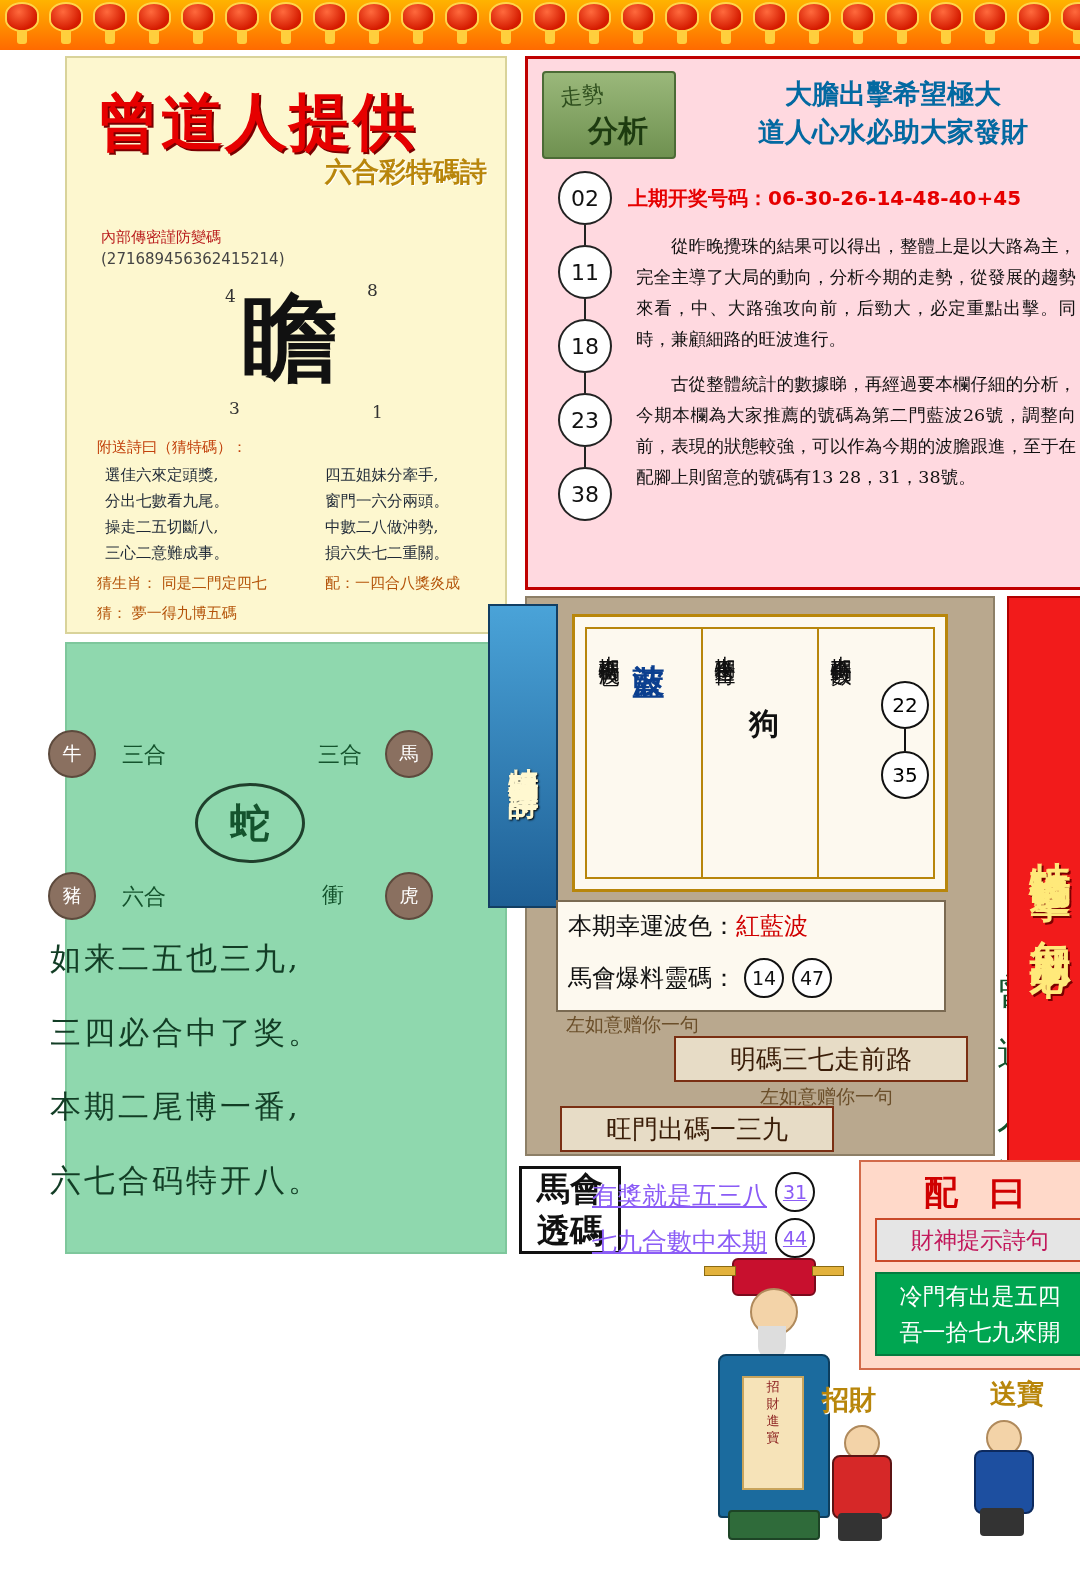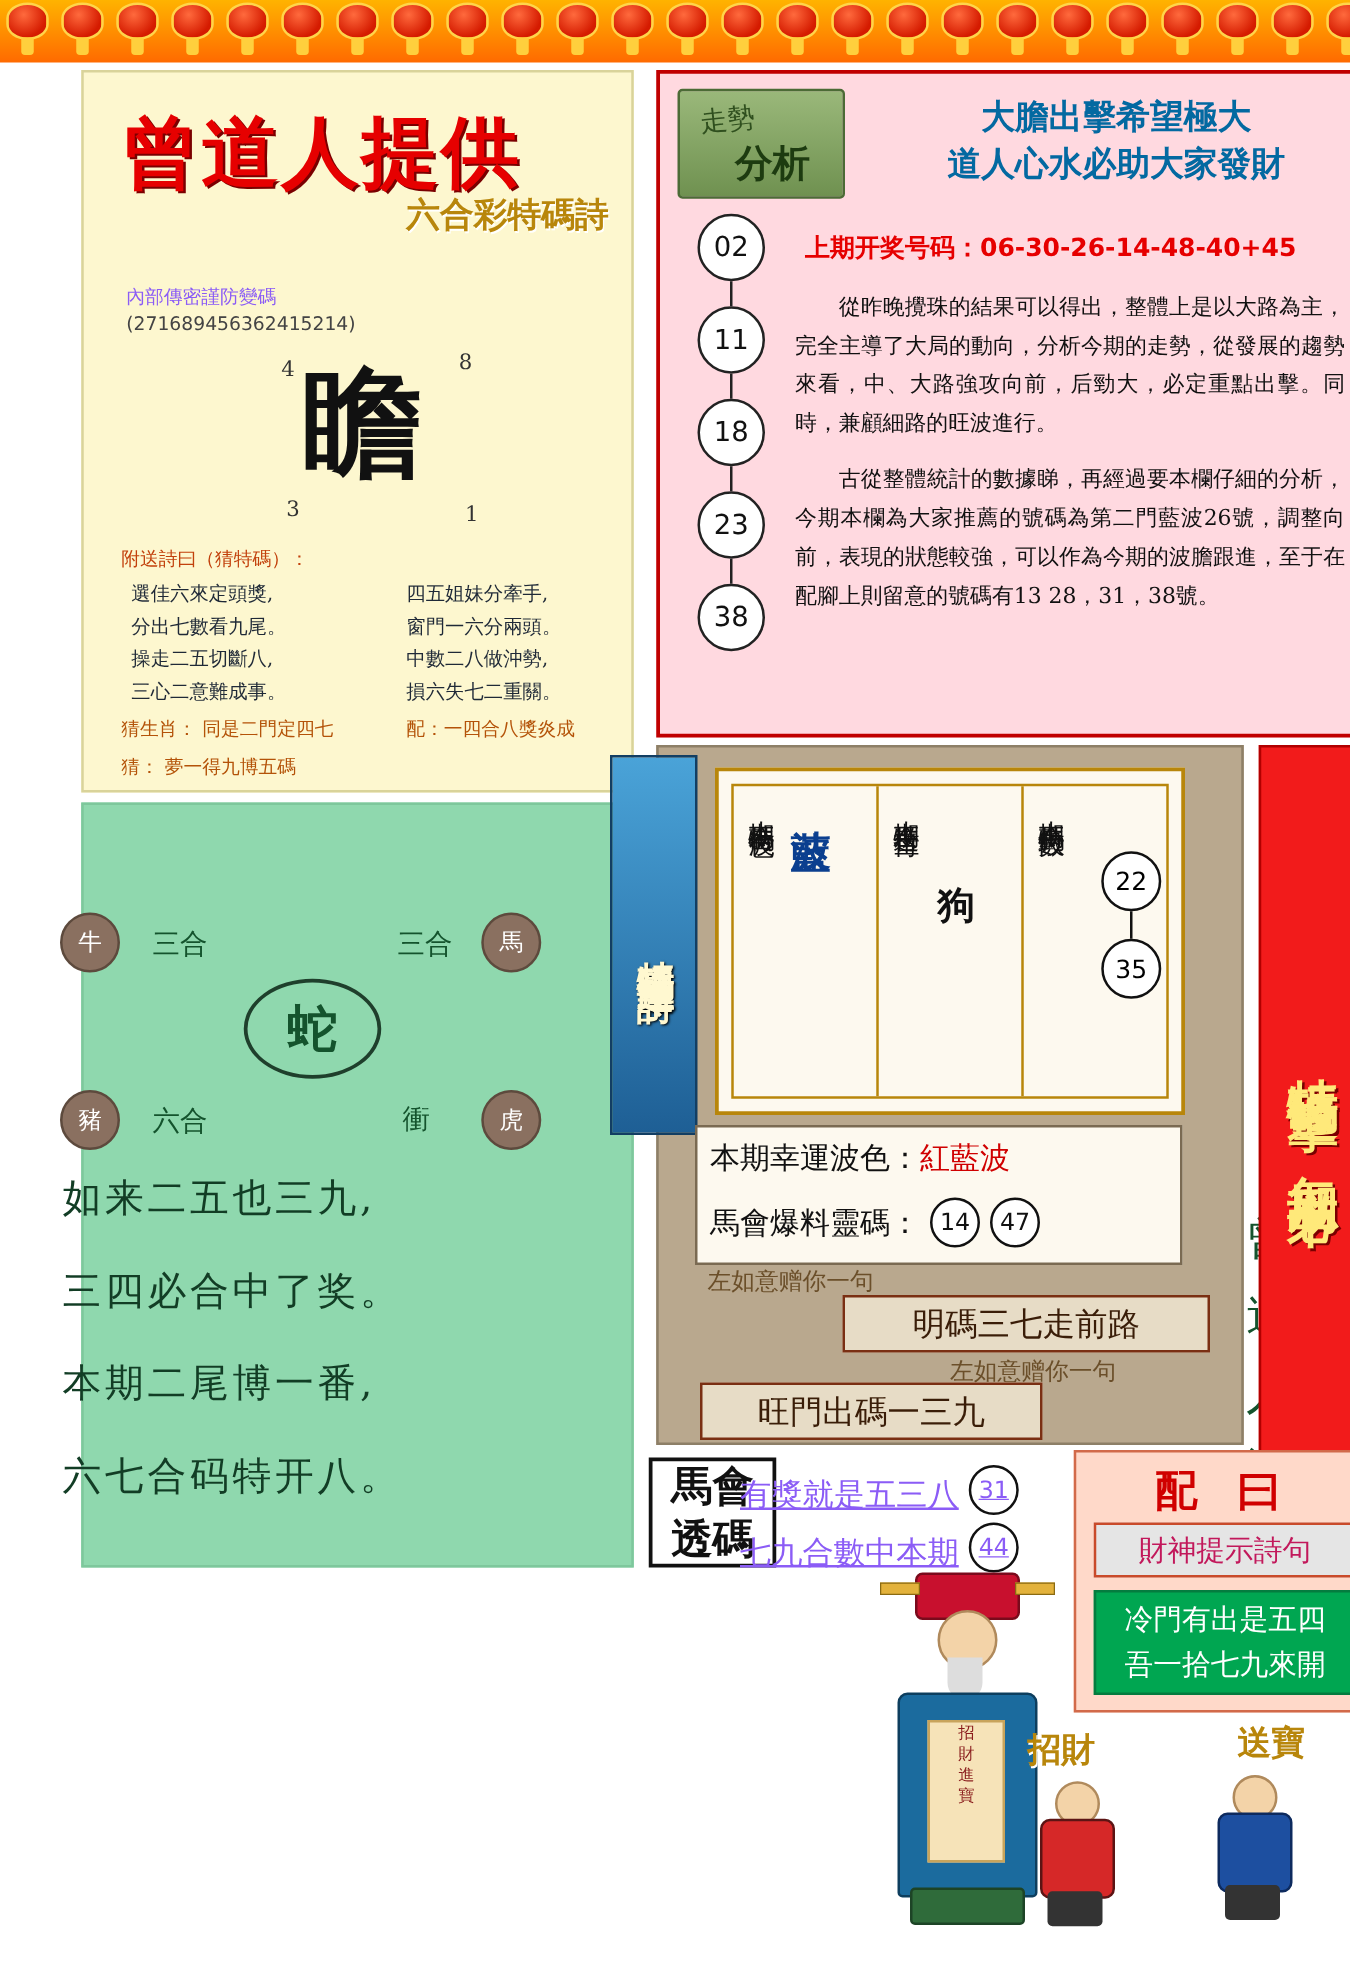--- a/index.html
+++ b/index.html
@@ -44,21 +44,21 @@
     letter-spacing:2px;
     text-shadow:2px 2px 0 #7a0000;
   }
   .brand-sub{
     position:absolute;right:18px;top:96px;
     font-family:"DejaVu Serif","Liberation Serif",serif;
     font-size:27px;font-weight:bold;color:#b8860b;
     text-shadow:1px 1px 0 #fff;
   }
   .secret-line{
-    position:absolute;left:34px;top:170px;font-size:15px;color:#8b5cf6;
+    position:absolute;left:34px;top:170px;font-size:15px;color:#b91c1c;
     font-family:"DejaVu Serif","Liberation Serif",serif;
   }
   .secret-num{
     position:absolute;left:34px;top:192px;font-size:15px;color:#444;
   }
   .big-char{
     position:absolute;left:175px;top:232px;
     font-family:"DejaVu Serif","Liberation Serif",serif;
     font-size:96px;font-weight:bold;color:#111;line-height:1;
   }
@@ -136,21 +136,21 @@
     color:#12300a;
   }
   .trend-badge .t1{position:absolute;left:16px;top:8px;font-size:22px;transform:rotate(-6deg);color:#2f4f1e;}
   .trend-badge .t2{position:absolute;left:44px;top:38px;font-size:30px;font-weight:bold;color:#1d3b10;}
   .headline{
     position:absolute;left:170px;top:16px;width:390px;text-align:center;
     font-family:"DejaVu Serif","Liberation Serif",serif;
     font-size:27px;font-weight:bold;color:#0369a1;line-height:38px;
   }
   .last-draw{
-    position:absolute;left:116px;top:126px;
+    position:absolute;left:100px;top:126px;
     font-size:20px;font-weight:bold;color:#e60000;
     font-family:"DejaVu Sans","Liberation Sans",sans-serif;
   }
   .num-chain{position:absolute;left:24px;top:112px;width:66px;}
   .chain-circle{
     width:50px;height:50px;border-radius:50%;
     border:2px solid #222;background:#fff;color:#111;
     display:flex;align-items:center;justify-content:center;
     font-size:22px;margin:0 auto;
     font-family:"DejaVu Sans","Liberation Sans",sans-serif;

